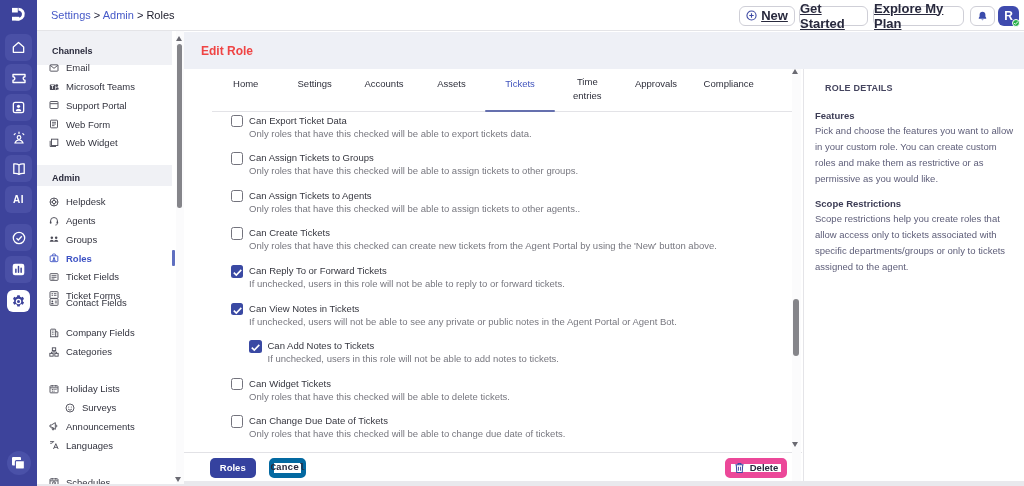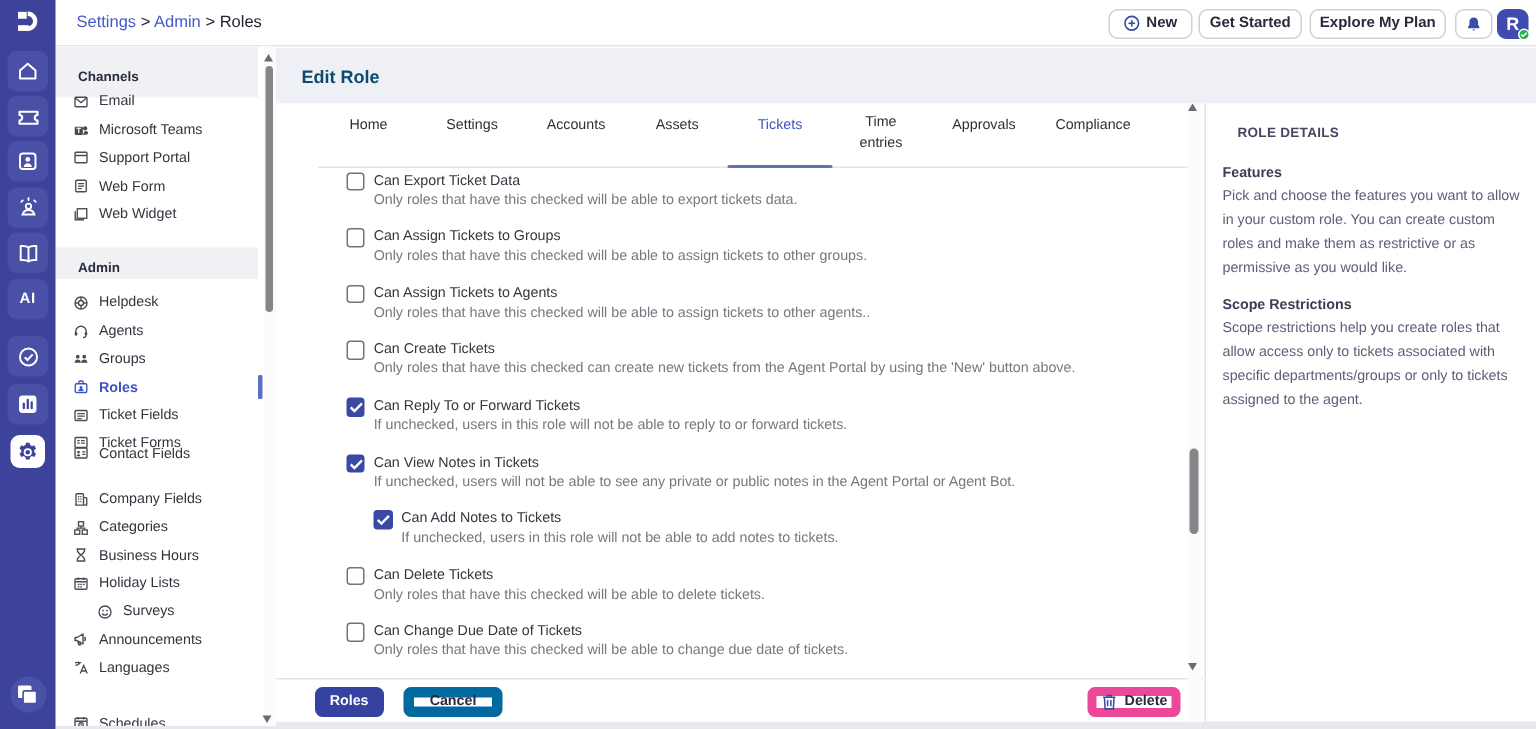--- a/index.html
+++ b/index.html
@@ -9,21 +9,21 @@
 
   
   #rail { left:0; top:0; width:37px; height:486px; background:#3d439b; }
   .railitem { position:absolute; left:5px; width:27px; height:27px; border-radius:6px; background:#4a50a6; display:flex; align-items:center; justify-content:center; }
   .railactive { background:#fff; }
 
   
   #topbar { left:37px; top:0; width:987px; height:31px; background:#fff; border-bottom:1px solid #e4e4e7; }
   #crumb { position:absolute; left:14px; top:9px; font-size:11px; color:#23243a; }
   #crumb a { color:#4659c8; text-decoration:none; }
-  .tbtn { position:absolute; top:5.5px; height:20px; border:1px solid #cfcfd7; border-radius:6px; background:#fff; color:#28293d; font-size:10px; font-weight:bold; display:flex; align-items:center; justify-content:center; }
+  .tbtn { position:absolute; top:5.5px; height:20px; border:1px solid #cfcfd7; border-radius:6px; background:#fff; color:#28293d; font-size:13px; font-weight:bold; display:flex; align-items:center; justify-content:center;text-decoration:underline; }
 
   
   #sidebar { left:37px; top:31px; width:147px; height:455px; background:#fff; border-right:1px solid #e2e2e6; }
   .sechead { position:absolute; left:37px; width:135px; height:34px; background:#f0f1f5; color:#2b2c3d; font-size:9px; font-weight:bold; display:flex; align-items:center; padding-left:15px; padding-top:5px; }
   .sitem { position:absolute; left:37px; width:135px; height:18.7px; display:flex; align-items:center; color:#32333e; font-size:9.5px; }
   .sitem svg { margin-left:12px; width:10px; height:10px; flex:none; }
   .sitem span { margin-left:7px; white-space:nowrap; }
   .sel { color:#3d52c4; font-weight:bold; }
 
   
@@ -199,26 +199,20 @@
     </div>
   <div class="abs sitem" style="left:37px; top:342.2px;">
       <svg viewBox="0 0 12 12">
         <rect x="4" y="1" width="4" height="3.4" fill="none" stroke="#4b4b57" stroke-width="1.1"></rect>
         <rect x="1" y="7.6" width="4" height="3.4" fill="none" stroke="#4b4b57" stroke-width="1.1"></rect>
         <rect x="7" y="7.6" width="4" height="3.4" fill="none" stroke="#4b4b57" stroke-width="1.1"></rect>
         <path d="M6 4.4v1.6M3 7.6V6h6v1.6" fill="none" stroke="#4b4b57" stroke-width="1"></path>
       </svg>
       <span>Categories</span>
     </div>
-  <div class="abs sitem" style="left:37px; top:360.9px;">
-      <svg viewBox="0 0 12 12">
-        <path d="M2.5 1.2h7M2.5 10.8h7M3 1.4c0 2.4 1.2 3.4 3 4.6 1.8-1.2 3-2.2 3-4.6M3 10.6c0-2.4 1.2-3.4 3-4.6 1.8 1.2 3 2.2 3 4.6" fill="none" stroke="#4b4b57" stroke-width="1.1"></path>
-      </svg>
-      <span>Business Hours</span>
-    </div>
   <div class="abs sitem" style="left:37px; top:379.6px;">
       <svg viewBox="0 0 12 12">
         <rect x="1.2" y="2.2" width="9.6" height="8.4" rx="0.8" fill="none" stroke="#4b4b57" stroke-width="1.1"></rect>
         <path d="M1.4 4.6h9.2M3.8 1.2v2M8.2 1.2v2" stroke="#4b4b57" stroke-width="1.1"></path>
         <path d="M3.4 6.6h1.4M5.4 6.6h1.4M7.6 6.6h1.4M3.4 8.6h1.4M5.4 8.6h1.4" stroke="#4b4b57" stroke-width="1"></path>
       </svg>
       <span>Holiday Lists</span>
     </div>
   <div class="abs sitem" style="left:37px; top:398.3px;margin-left:16px;">
       <svg viewBox="0 0 12 12">
@@ -261,21 +255,21 @@
     </div>
 
   <div class="abs" id="sb-track"></div>
   <div class="abs arrow-up" style="left:176px; top:36px;"></div>
   <div class="abs" id="sb-thumb"></div>
   <div class="abs arrow-dn" style="left:175px; top:477px;"></div>
 
   <div class="abs" style="left:172px; top:250px; width:2.5px; height:16px; background:#5f6fc0; border-radius:1px;"></div>
 
   <div class="abs" id="mainhead"></div>
-  <b class="abs" style="left:201px; top:44px; font-size:12px; color:#0c4a6e;">Edit Role</b>
+  <b class="abs" style="left:201px; top:44px; font-size:12px; color:#ef4444;">Edit Role</b>
 
   <div class="abs" id="panel"></div>
   <div class="abs" id="rpanel">
     <div class="head">ROLE DETAILS</div>
     <div class="rsub" style="top:40.5px;">Features</div>
     <div class="rp" style="top:53.9px;">Pick and choose the features you want to allow<br>in your custom role. You can create custom<br>roles and make them as restrictive or as<br>permissive as you would like.</div>
     <div class="rsub" style="top:128.9px;">Scope Restrictions</div>
     <div class="rp" style="top:142.3px;">Scope restrictions help you create roles that<br>allow access only to tickets associated with<br>specific departments/groups or only to tickets<br>assigned to the agent.</div>
   </div>
   <div class="abs" id="botstrip"></div>
@@ -328,32 +322,32 @@
     </div>
   <div class="row" style="top:340.2px; left:249px;">
       <div class="cb cbon"><svg width="13" height="13" viewBox="0 0 13 13">
           <path d="M2.8 6.6l2.5 2.5 5-5.2" stroke="#fff" stroke-width="1.6" fill="none"></path>
         </svg></div>
       <div class="rt">Can Add Notes to Tickets</div>
       <div class="rd">If unchecked, users in this role will not be able to add notes to tickets.</div>
     </div>
   <div class="row" style="top:377.8px;">
       <div class="cb"></div>
-      <div class="rt">Can Delete Tickets</div>
+      <div class="rt">Can Widget Tickets</div>
       <div class="rd">Only roles that have this checked will be able to delete tickets.</div>
     </div>
   <div class="row" style="top:415.4px;">
       <div class="cb"></div>
       <div class="rt">Can Change Due Date of Tickets</div>
       <div class="rd">Only roles that have this checked will be able to change due date of tickets.</div>
     </div>
 
   <div class="abs" id="footer"></div>
   <div class="fbtn" style="left:210px; width:45.5px; background:#35429f; color:#fff;">Roles</div>
-  <div class="fbtn" style="left:269px; width:66px; background:#fff; border:7px solid #0369a1; color:#28293d;">Cancel</div>
+  <div class="fbtn" style="left:269px; width:37px; background:#fff; border:5px solid #0369a1; color:#28293d;font-family:Liberation Mono, monospace;">Cancel</div>
   <div class="fbtn" style="left:725px; width:62px; background:#fff; border:6px solid #ec4899; color:#28293d;">
     <svg width="11" height="12" viewBox="0 0 12 13" style="margin-right:5px">
         <path d="M1.5 3h9M4.5 3V1.7h3V3M2.5 3l.5 8.5h6l.5-8.5M4.8 5v4.5M7.2 5v4.5" stroke="#3d4aa4" stroke-width="1.1" fill="none"></path>
       </svg>Delete
   </div>
 
   <div class="abs" id="mb-track"></div>
   <div class="abs arrow-up" style="left:792px; top:69px;"></div>
   <div class="abs" id="mb-thumb"></div>
   <div class="abs arrow-dn" style="left:792px; top:442px;"></div>

